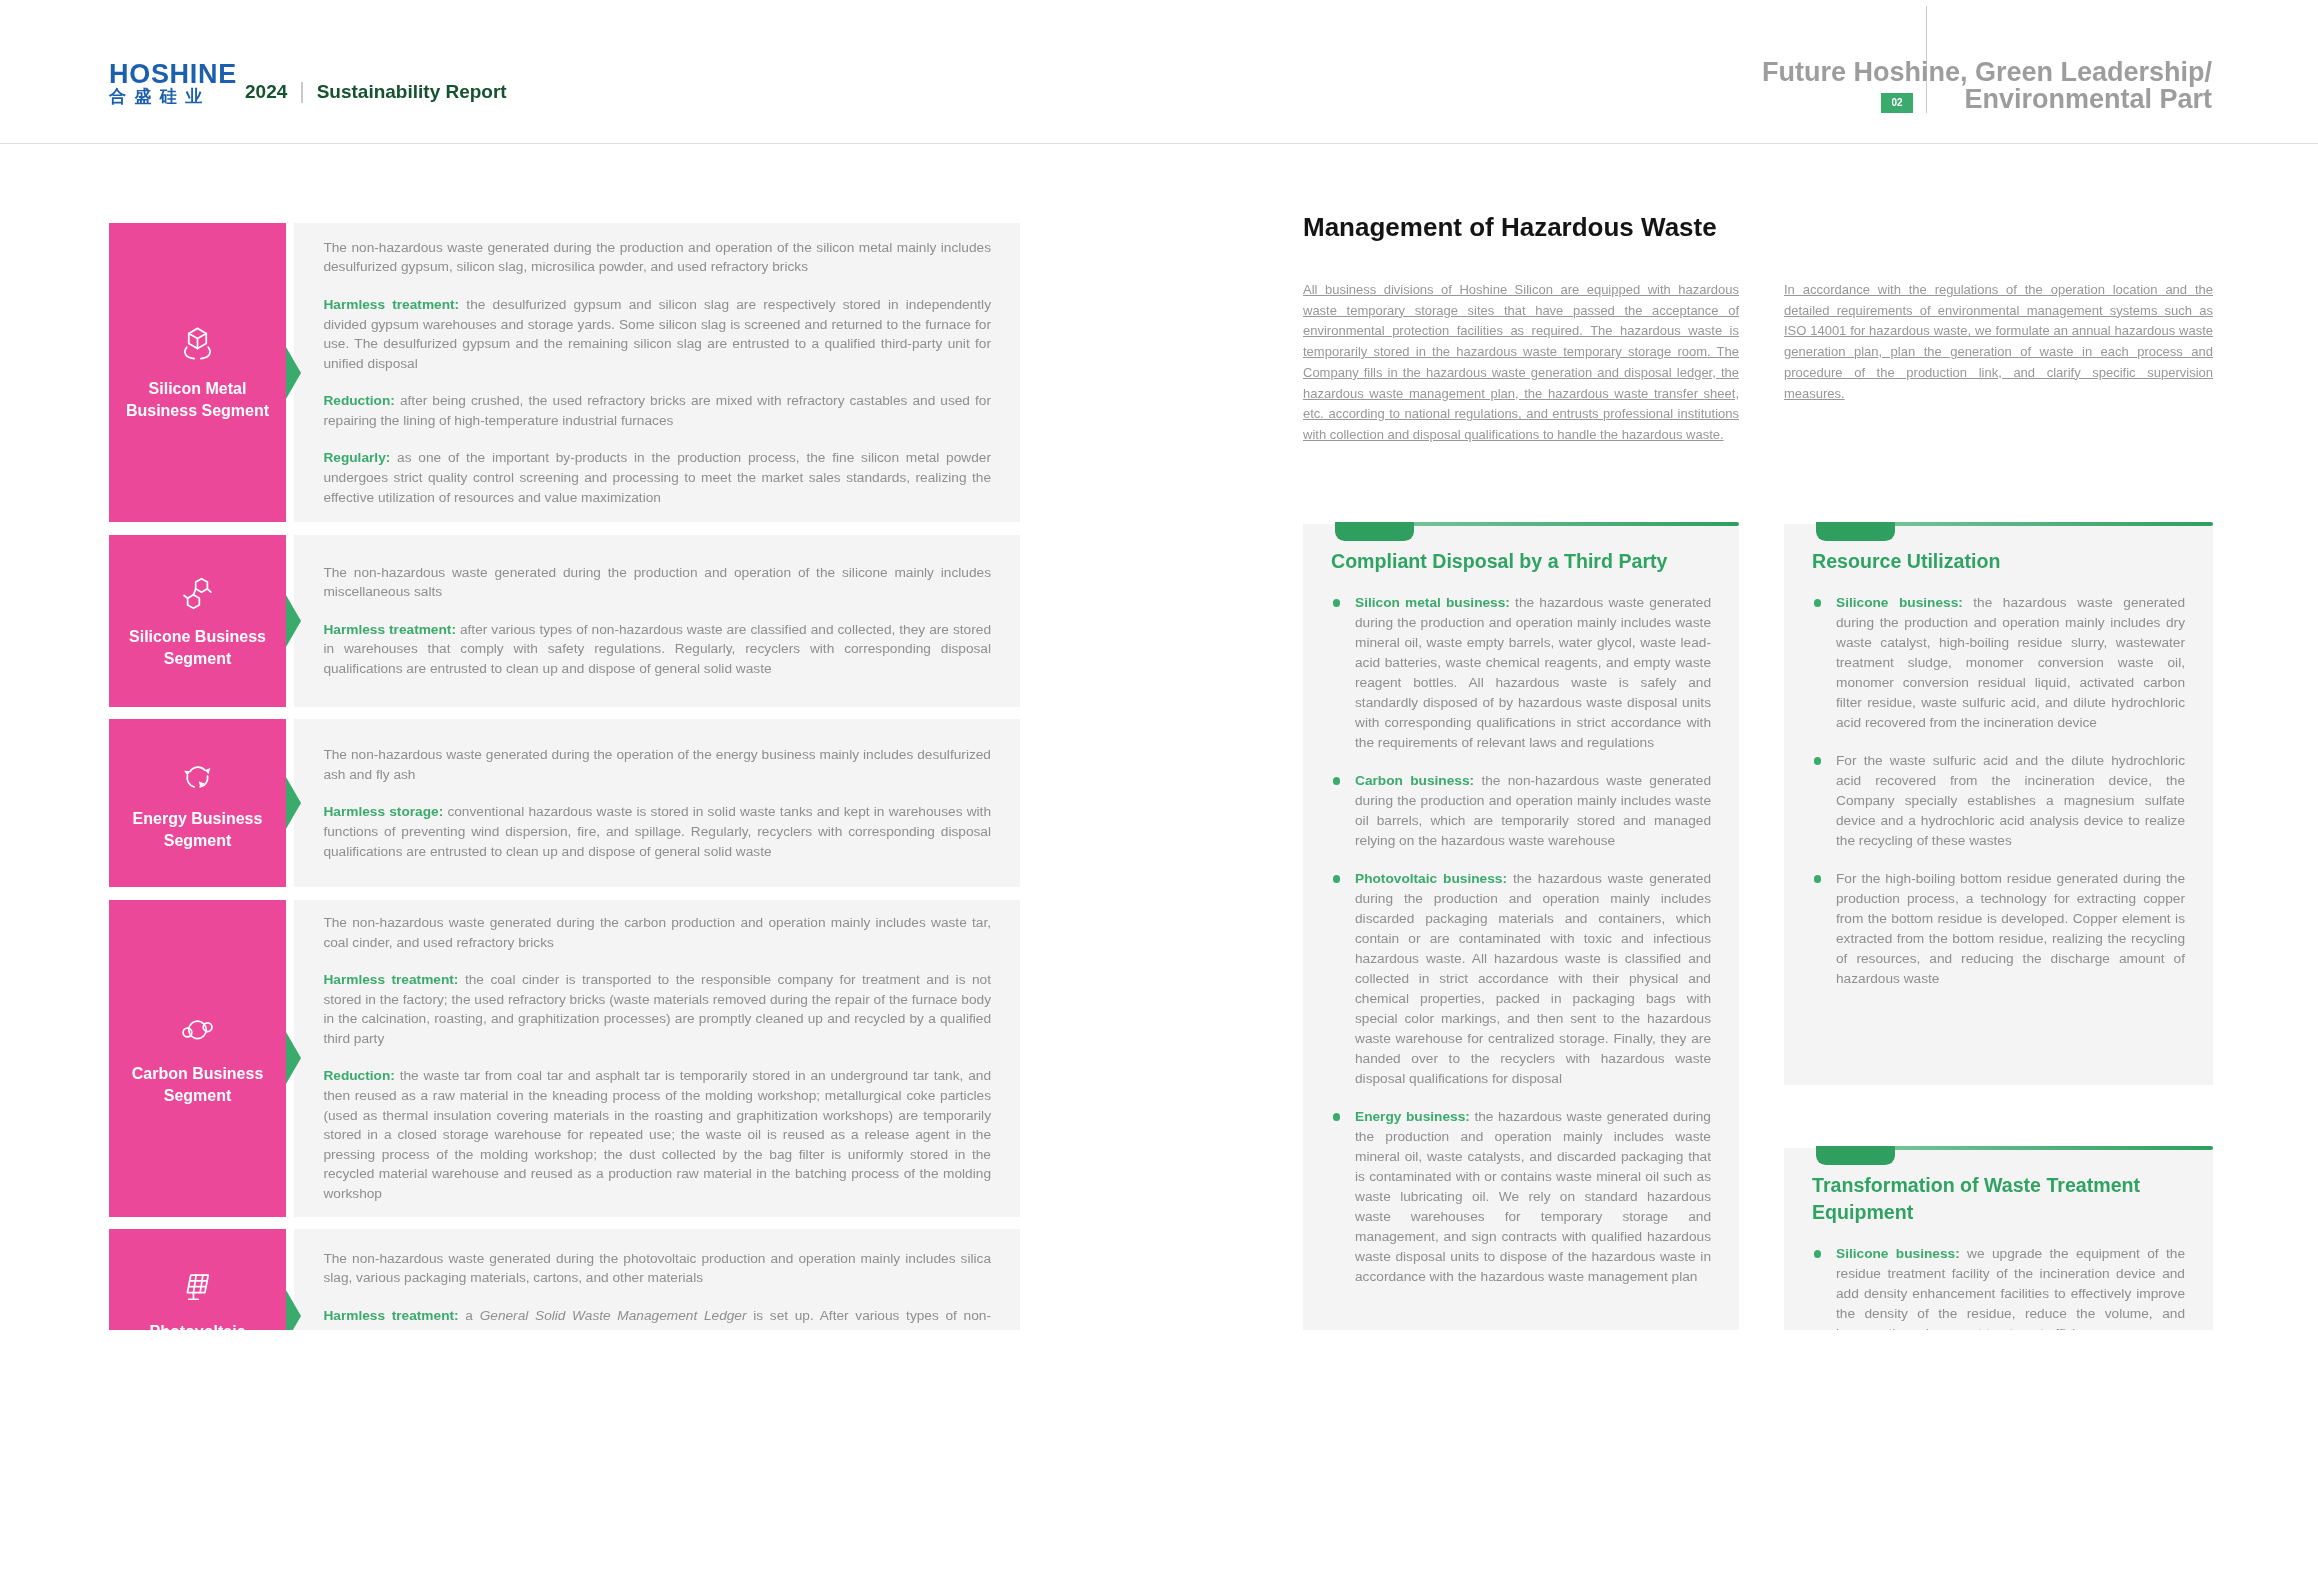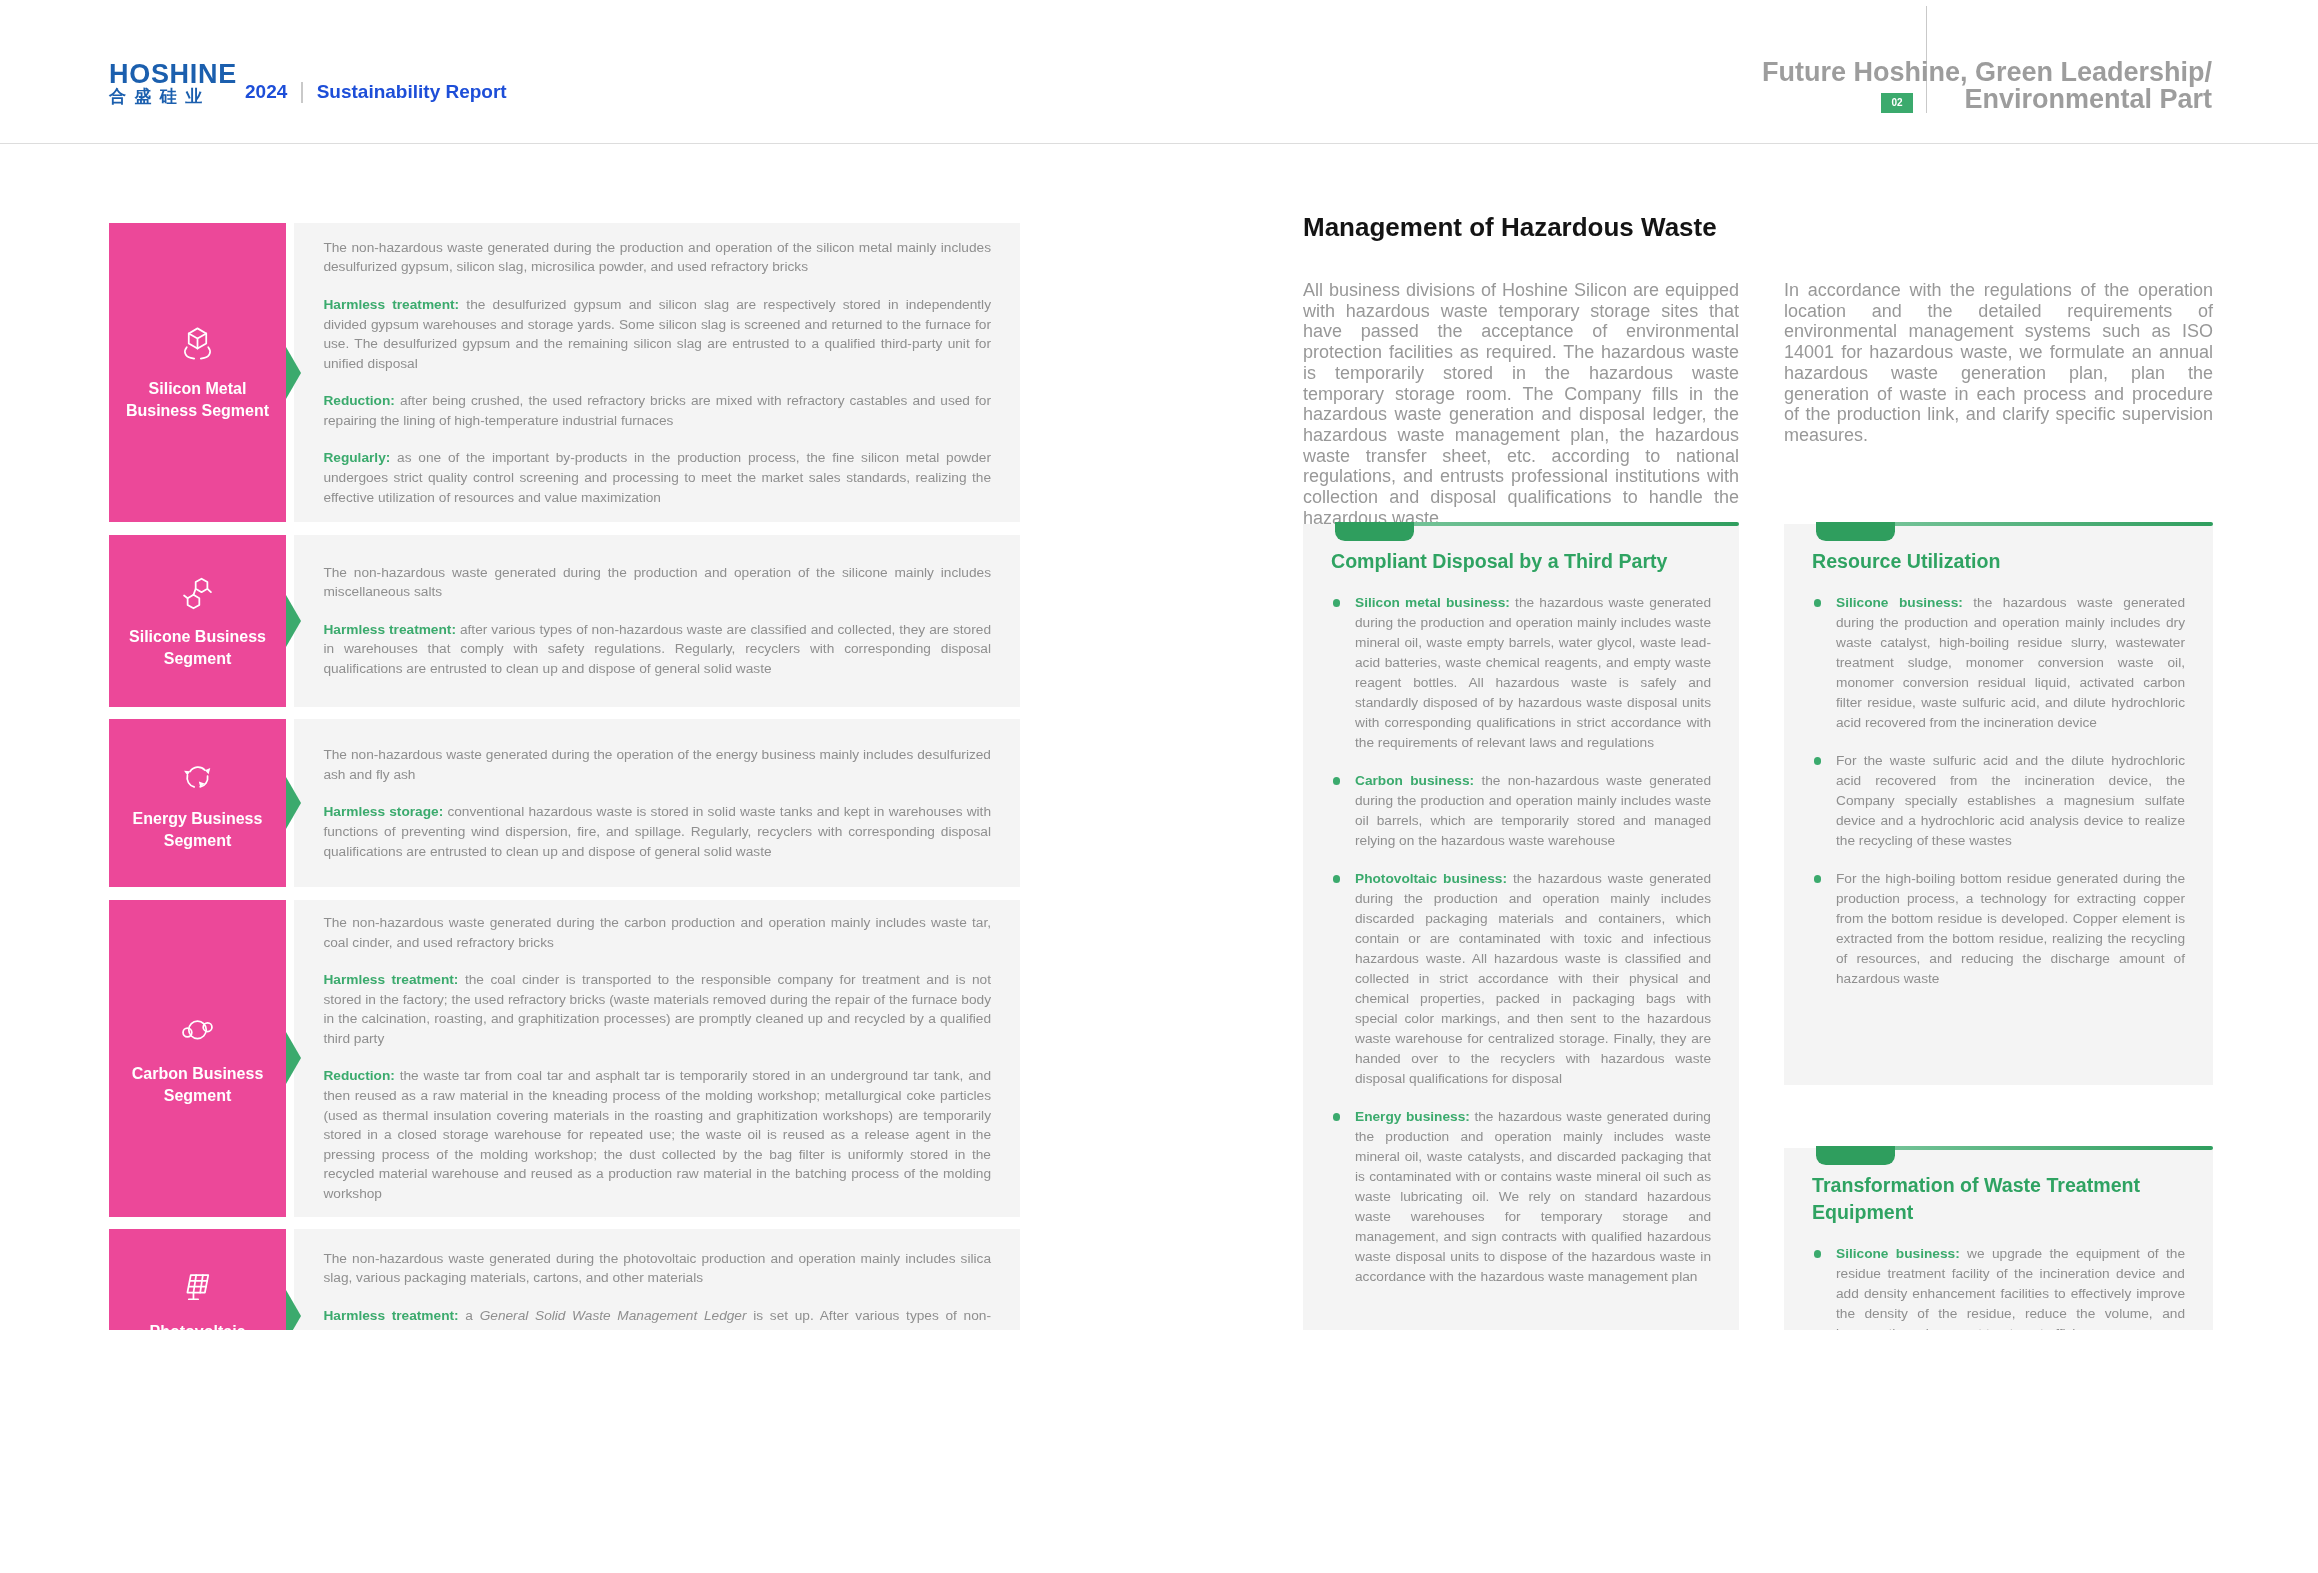--- a/index.html
+++ b/index.html
@@ -7,21 +7,21 @@
   #page {
     position:relative; width:2319px; height:1330px; background:#ffffff;
     font-family:"Liberation Sans", "DejaVu Sans", sans-serif; overflow:hidden;
   }
   
   .header-rule { position:absolute; left:0; top:143px; width:2319px; height:1.4px; background:#dddddd; }
   .logo { position:absolute; left:109px; top:62px; color:#1b5fae; }
   .logo-en { font-size:27px; font-weight:bold; letter-spacing:0.7px; line-height:25px; }
   .logo-cn { font-size:17px; font-weight:bold; letter-spacing:8.4px; line-height:19.6px; white-space:nowrap; }
   .header-meta { position:absolute; left:245px; top:81px; display:flex; align-items:center; gap:14px;
-                 color:#1d4ed8; font-weight:bold; font-size:19px; }
+                 color:#14532d; font-weight:bold; font-size:19px; }
   .meta-divider { width:1.4px; height:21px; background:#c9c9c9; }
   .section-badge { position:absolute; left:1881px; top:93px; width:32px; height:19.6px; background:#3baa6d;
                    color:#ffffff; font-size:10px; font-weight:bold; display:flex; align-items:center; justify-content:center; }
   .header-vline { position:absolute; left:1926px; top:5.6px; width:1.4px; height:107px; background:#c9c9c9; }
   .section-title { position:absolute; right:107px; top:59px; text-align:right; color:#9d9d9d;
                    font-weight:bold; font-size:27px; line-height:27px; }
   
   .blocks { position:absolute; left:109px; top:223px; width:911px; display:flex; flex-direction:column; gap:12.6px; }
   .block { display:flex; align-items:stretch; }
   .block:nth-child(1) { height:299px; }
@@ -36,21 +36,21 @@
   .block-label .label-text { color:#ffffff; font-weight:bold; font-size:16px; line-height:22px;
                              text-align:center; width:147px; }
   .block-label svg { width:43px; height:43px; }
   .block-body { flex:1; background:#f4f4f4; margin-left:8.4px; padding:9.8px 29px;
                 display:flex; flex-direction:column; justify-content:center; }
   .para { color:#8f8f8f; font-size:13.7px; line-height:19.6px; text-align:justify; margin:9px 0; }
   .seg-lead { color:#3baa6d; font-weight:bold; }
   .seg-italic { font-style:italic; }
   
   .rp-title { position:absolute; left:1303px; top:212px; font-size:26px; font-weight:bold; color:#141414; }
-  .intro { position:absolute; top:280px; color:#989898; font-size:18px; line-height:20.7px; text-align:justify; }
+  .intro { position:absolute; top:280px; color:#989898; font-size:13px; line-height:20.7px; text-align:justify;text-decoration:underline; }
   .intro.col1 { left:1303px; width:436px; }
   .intro.col2 { left:1784px; width:429px; }
   .gbox { position:absolute; background:#f4f4f4; padding:0 28px 21px; }
   .gbox::before { content:""; position:absolute; left:32px; right:0; top:-2.1px; height:4.2px; border-radius:2.1px;
                   background:linear-gradient(90deg,#83cba4,#2f9e5e); }
   .gbox::after { content:""; position:absolute; left:32px; top:-2.1px; width:79px; height:19px;
                  background:#2f9e5e; border-radius:0 0 9.8px 9.8px; }
   .gbox-compliant { left:1303px; top:524px; width:436px; height:889px; }
   .gbox-resource  { left:1784px; top:524px; width:429px; height:561px; }
   .gbox-transform { left:1784px; top:1148px; width:429px; height:266px; }

